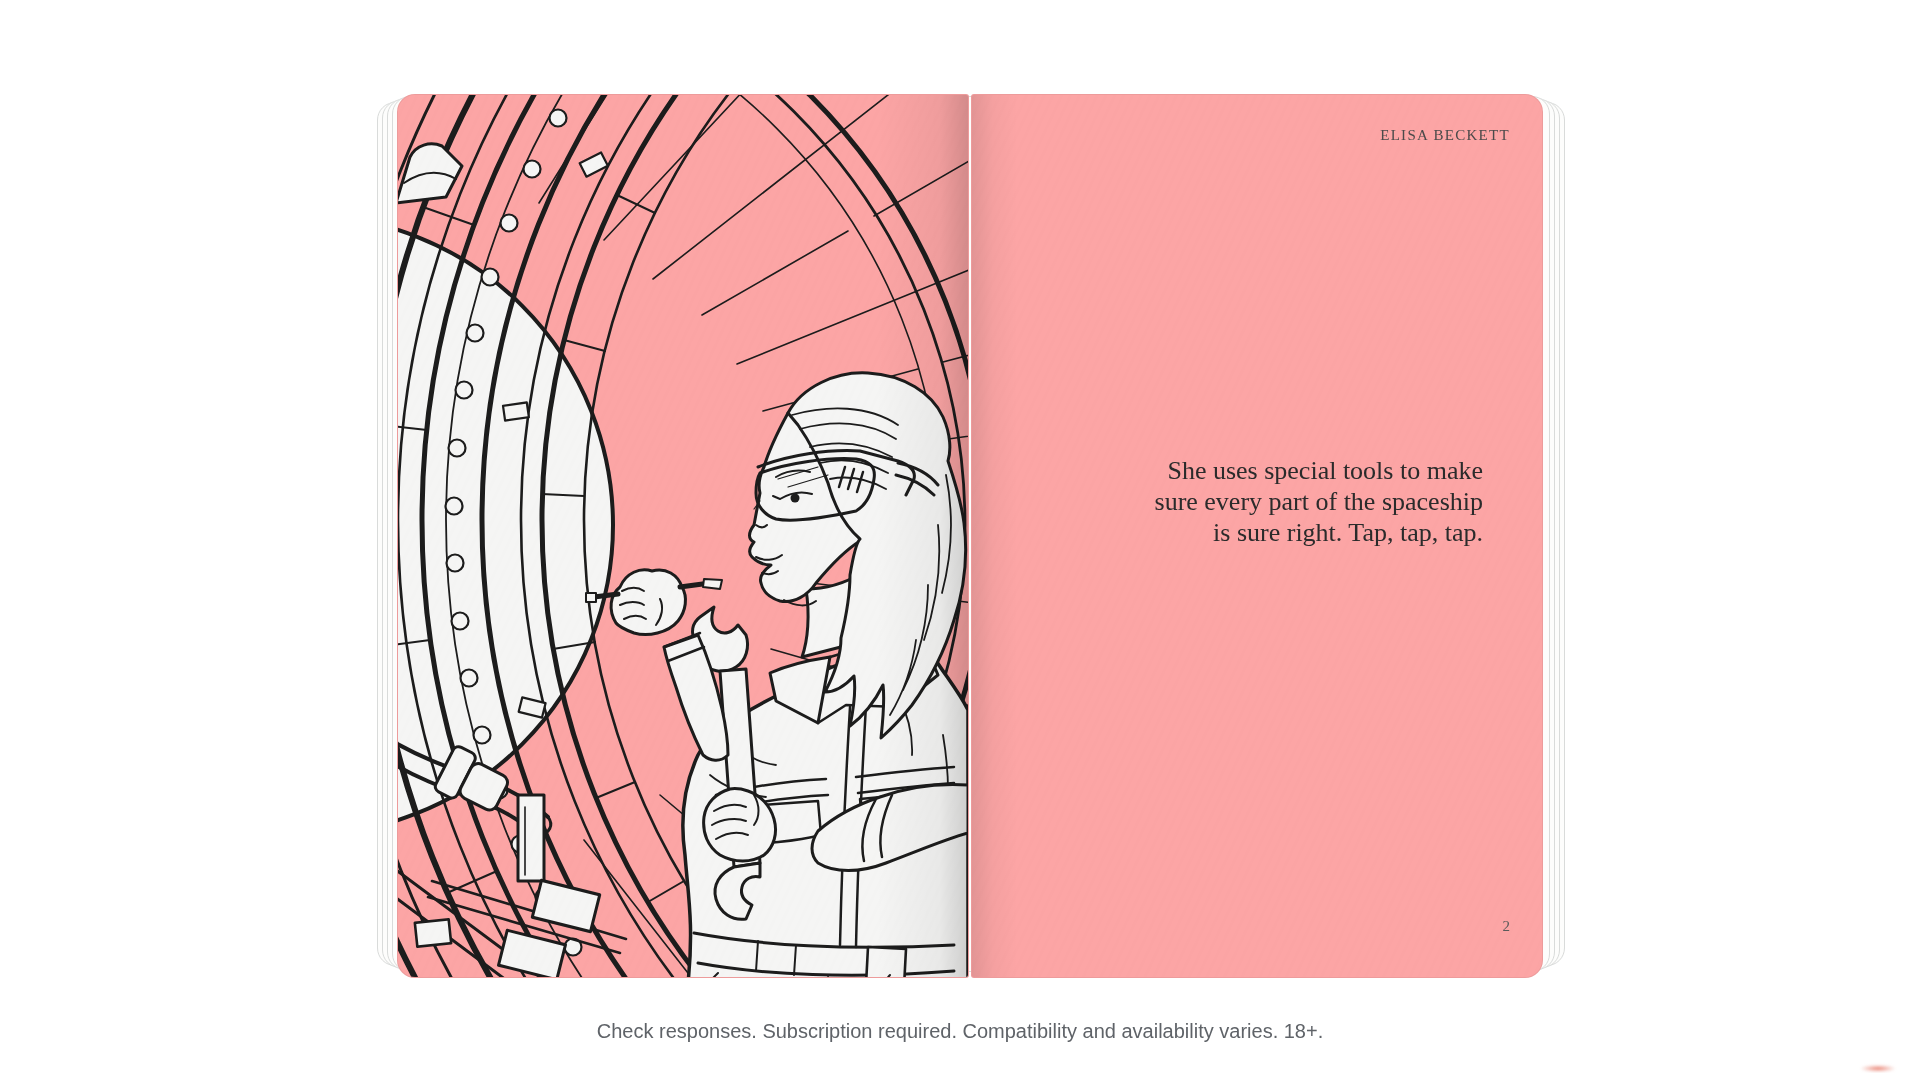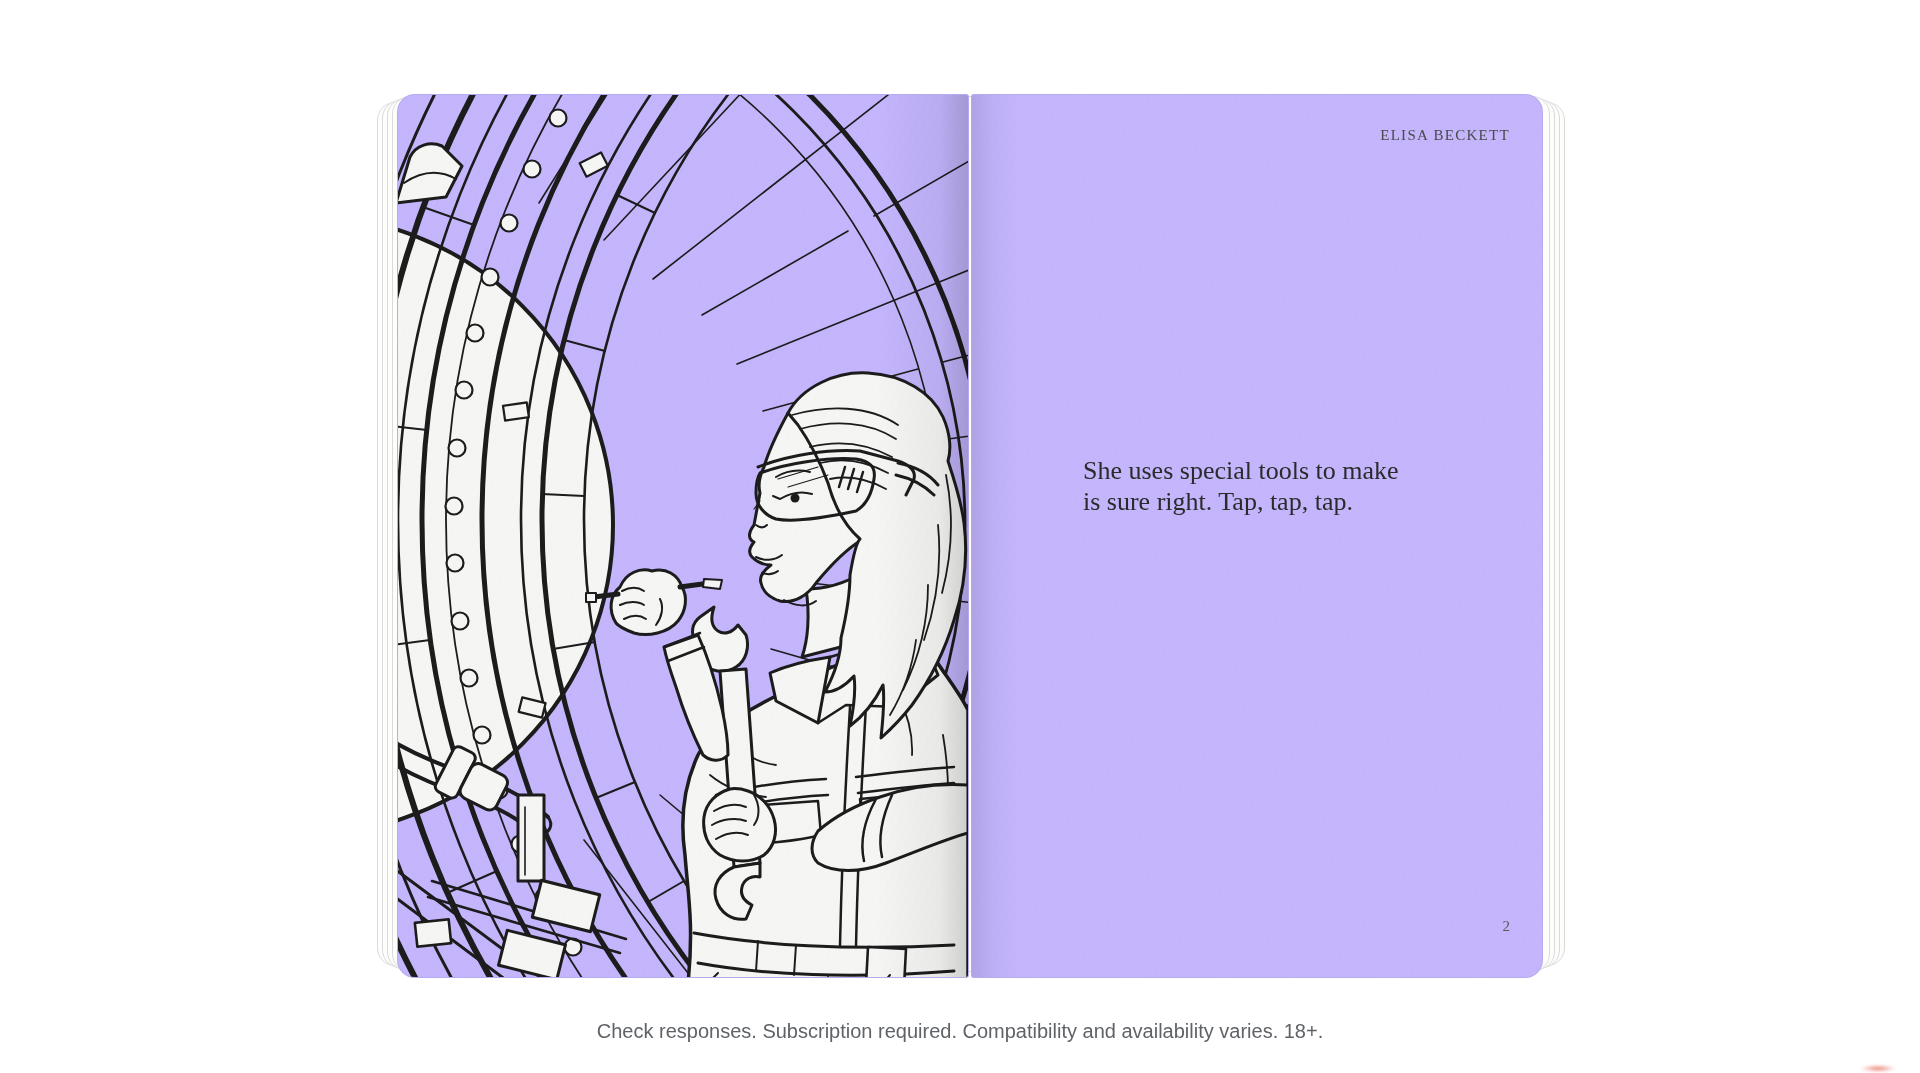--- a/index.html
+++ b/index.html
@@ -9,37 +9,37 @@
 
   .book{position:absolute;left:383px;top:88px;width:1176px;height:892px;}
 
   
   .sheet{position:absolute;background:#fdfdfc;border:1px solid #d9dbda;border-radius:18px;}
   .sheet.s1{left:9px;right:9px;top:8px;bottom:8px;}
   .sheet.s2{left:4px;right:4px;top:10px;bottom:10px;}
   .sheet.s3{left:-1px;right:-1px;top:12px;bottom:12px;}
   .sheet.s4{left:-6px;right:-6px;top:14px;bottom:14px;}
 
-  .page{position:absolute;top:6px;height:884px;background:#c4b5fd;border:1px solid rgba(0,0,0,0.06);
+  .page{position:absolute;top:6px;height:884px;background:#fca5a5;border:1px solid rgba(0,0,0,0.06);
         box-sizing:border-box;}
   .page.left{left:14px;width:572px;border-radius:18px 3px 3px 18px;overflow:hidden;}
   .page.right{left:588px;width:572px;border-radius:3px 18px 18px 3px;overflow:hidden;}
   .page.left::after{content:"";position:absolute;inset:0;pointer-events:none;
         background:linear-gradient(to right, rgba(0,0,0,0) 84%, rgba(0,0,0,0.05) 95%, rgba(0,0,0,0.16) 100%);}
   .page.right::before{content:"";position:absolute;top:0;bottom:0;left:0;width:46px;pointer-events:none;
         background:linear-gradient(to right, rgba(0,0,0,0.10), rgba(0,0,0,0.03) 45%, rgba(0,0,0,0) 100%);}
   .page .texture{position:absolute;inset:0;pointer-events:none;opacity:.5;
         background:repeating-linear-gradient(115deg, rgba(0,0,0,0.012) 0 3px, rgba(255,255,255,0) 3px 8px);}
 
   .illustration{position:absolute;inset:0;width:570px;height:884px;display:block;}
 
   .author-header{position:absolute;top:32px;right:32px;font-size:15px;letter-spacing:1.3px;
         color:#4a4a4a;font-family:"Liberation Serif",serif;}
   .story{position:absolute;left:111px;top:360px;width:400px;color:#2b2b2b;font-size:26px;line-height:31px;}
-  .story .line{white-space:nowrap;}
+  .story .line{white-space:nowrap;text-align:right;}
   .page-number{position:absolute;right:32px;bottom:42px;font-size:15px;color:#5a5a5a;}
 
   .disclaimer{position:absolute;left:0;right:0;top:1016px;text-align:center;
         font-family:Liberation Sans, sans-serif;font-size:20px;line-height:30px;color:#5f6368;}
 
   .red-artifact{position:absolute;left:1860px;top:1065px;width:36px;height:7px;border-radius:4px;
         background:radial-gradient(closest-side, rgba(226,92,72,0.8), rgba(226,92,72,0));
         filter:blur(1.5px);}
 
   svg .ink{stroke:#1c1c1c;fill:none;stroke-linecap:round;stroke-linejoin:round;}
@@ -217,20 +217,21 @@
           </g>
         </g>
       </svg>
       <div class="texture"></div>
     </div>
 
     <div class="page right">
       <div class="author-header">ELISA BECKETT</div>
       <div class="story">
         <div class="line">She uses special tools to make</div>
+        <div class="line">sure every part of the spaceship</div>
         <div class="line">is sure right. Tap, tap, tap.</div>
       </div>
       <div class="page-number">2</div>
       <div class="texture"></div>
     </div>
   </div>
 
   <div class="disclaimer">Check responses. Subscription required. Compatibility and availability varies. 18+.</div>
 
   <div class="red-artifact"></div>

